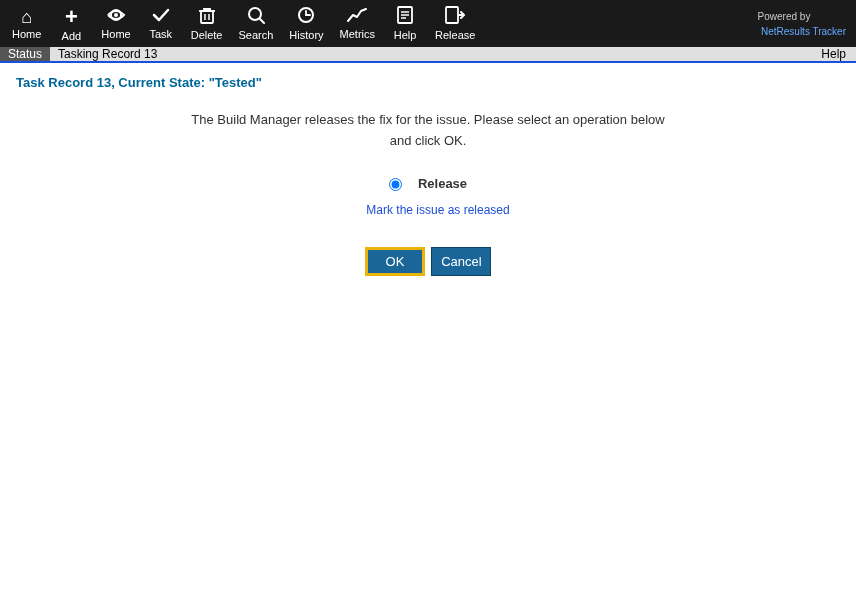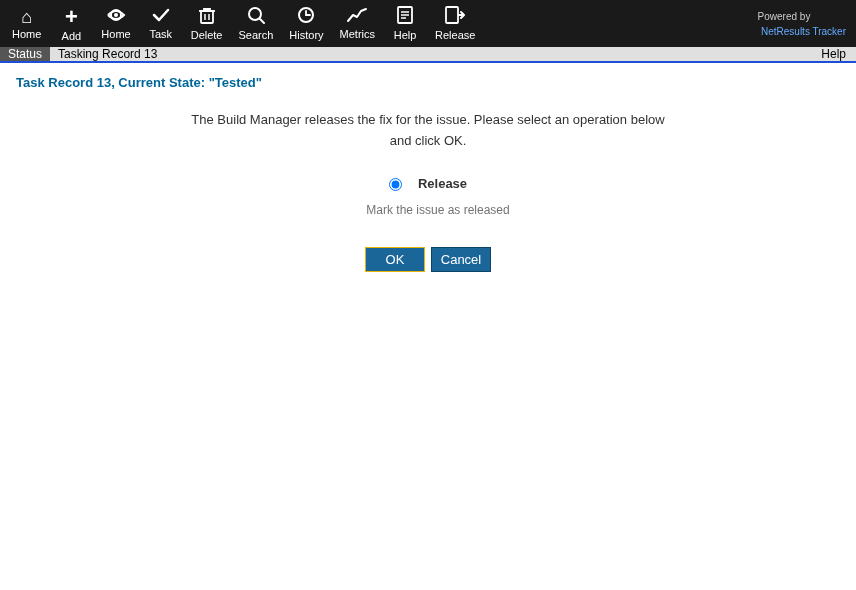--- a/index.html
+++ b/index.html
@@ -108,34 +108,34 @@
     .radio-option input[type="radio"] {
       margin-top: 2px;
       cursor: pointer;
     }
     .radio-label {
       font-weight: bold;
       color: #333;
       font-size: 13px;
     }
     .radio-desc {
-      color: #737373;
+      color: #1d4ed8;
       font-size: 12px;
       margin-left: 20px;
     }
     .button-row {
       display: flex;
       justify-content: center;
       gap: 6px;
       margin-top: 10px;
     }
     .btn-ok {
       background: #1a6699;
       color: #fff;
-      border: 1px solid #eab308;
+      border: 3px solid #eab308;
       padding: 4px 18px;
       font-size: 13px;
       cursor: pointer;
       min-width: 60px;
     }
     .btn-cancel {
       background: #1a6699;
       color: #fff;
       border: 1px solid #0a4466;
       padding: 4px 8px;

